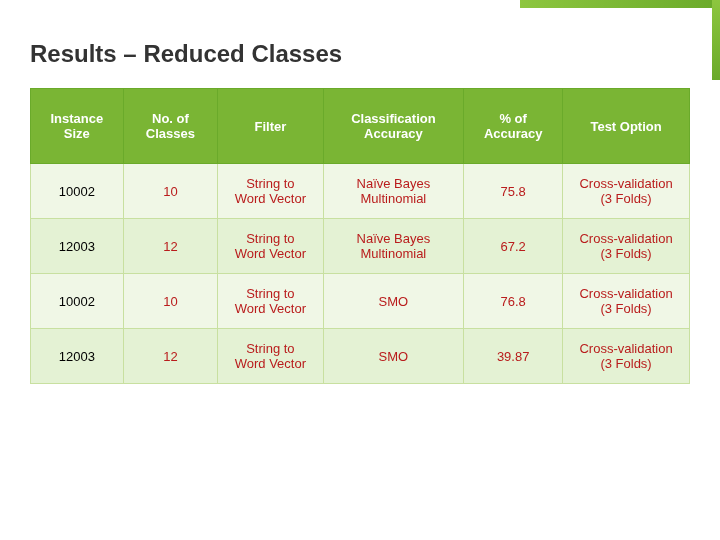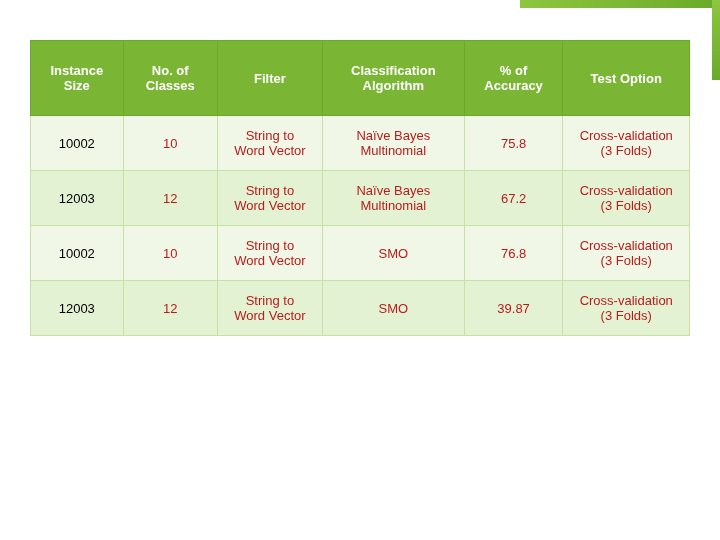--- a/index.html
+++ b/index.html
@@ -81,28 +81,29 @@
       color: #000000;
     }
   </style>
 </head>
 <body>
 
 <div class="top-accent"></div>
 <div class="right-accent"></div>
 
 <div class="container">
+  <h1 class="page-title">Results – Reduced Classes</h1>
 
   <table>
     <thead>
       <tr>
         <th>Instance Size</th>
         <th>No. of Classes</th>
         <th>Filter</th>
-        <th>Classification Algorithm</th>
+        <th>Classification Accuracy</th>
         <th>% of Accuracy</th>
         <th>Test Option</th>
       </tr>
     </thead>
     <tbody id="table-body">
     <tr>
           <td class="instance-size">10002</td>
           <td>10</td>
           <td>String to Word Vector</td>
           <td>Naïve Bayes Multinomial</td>

